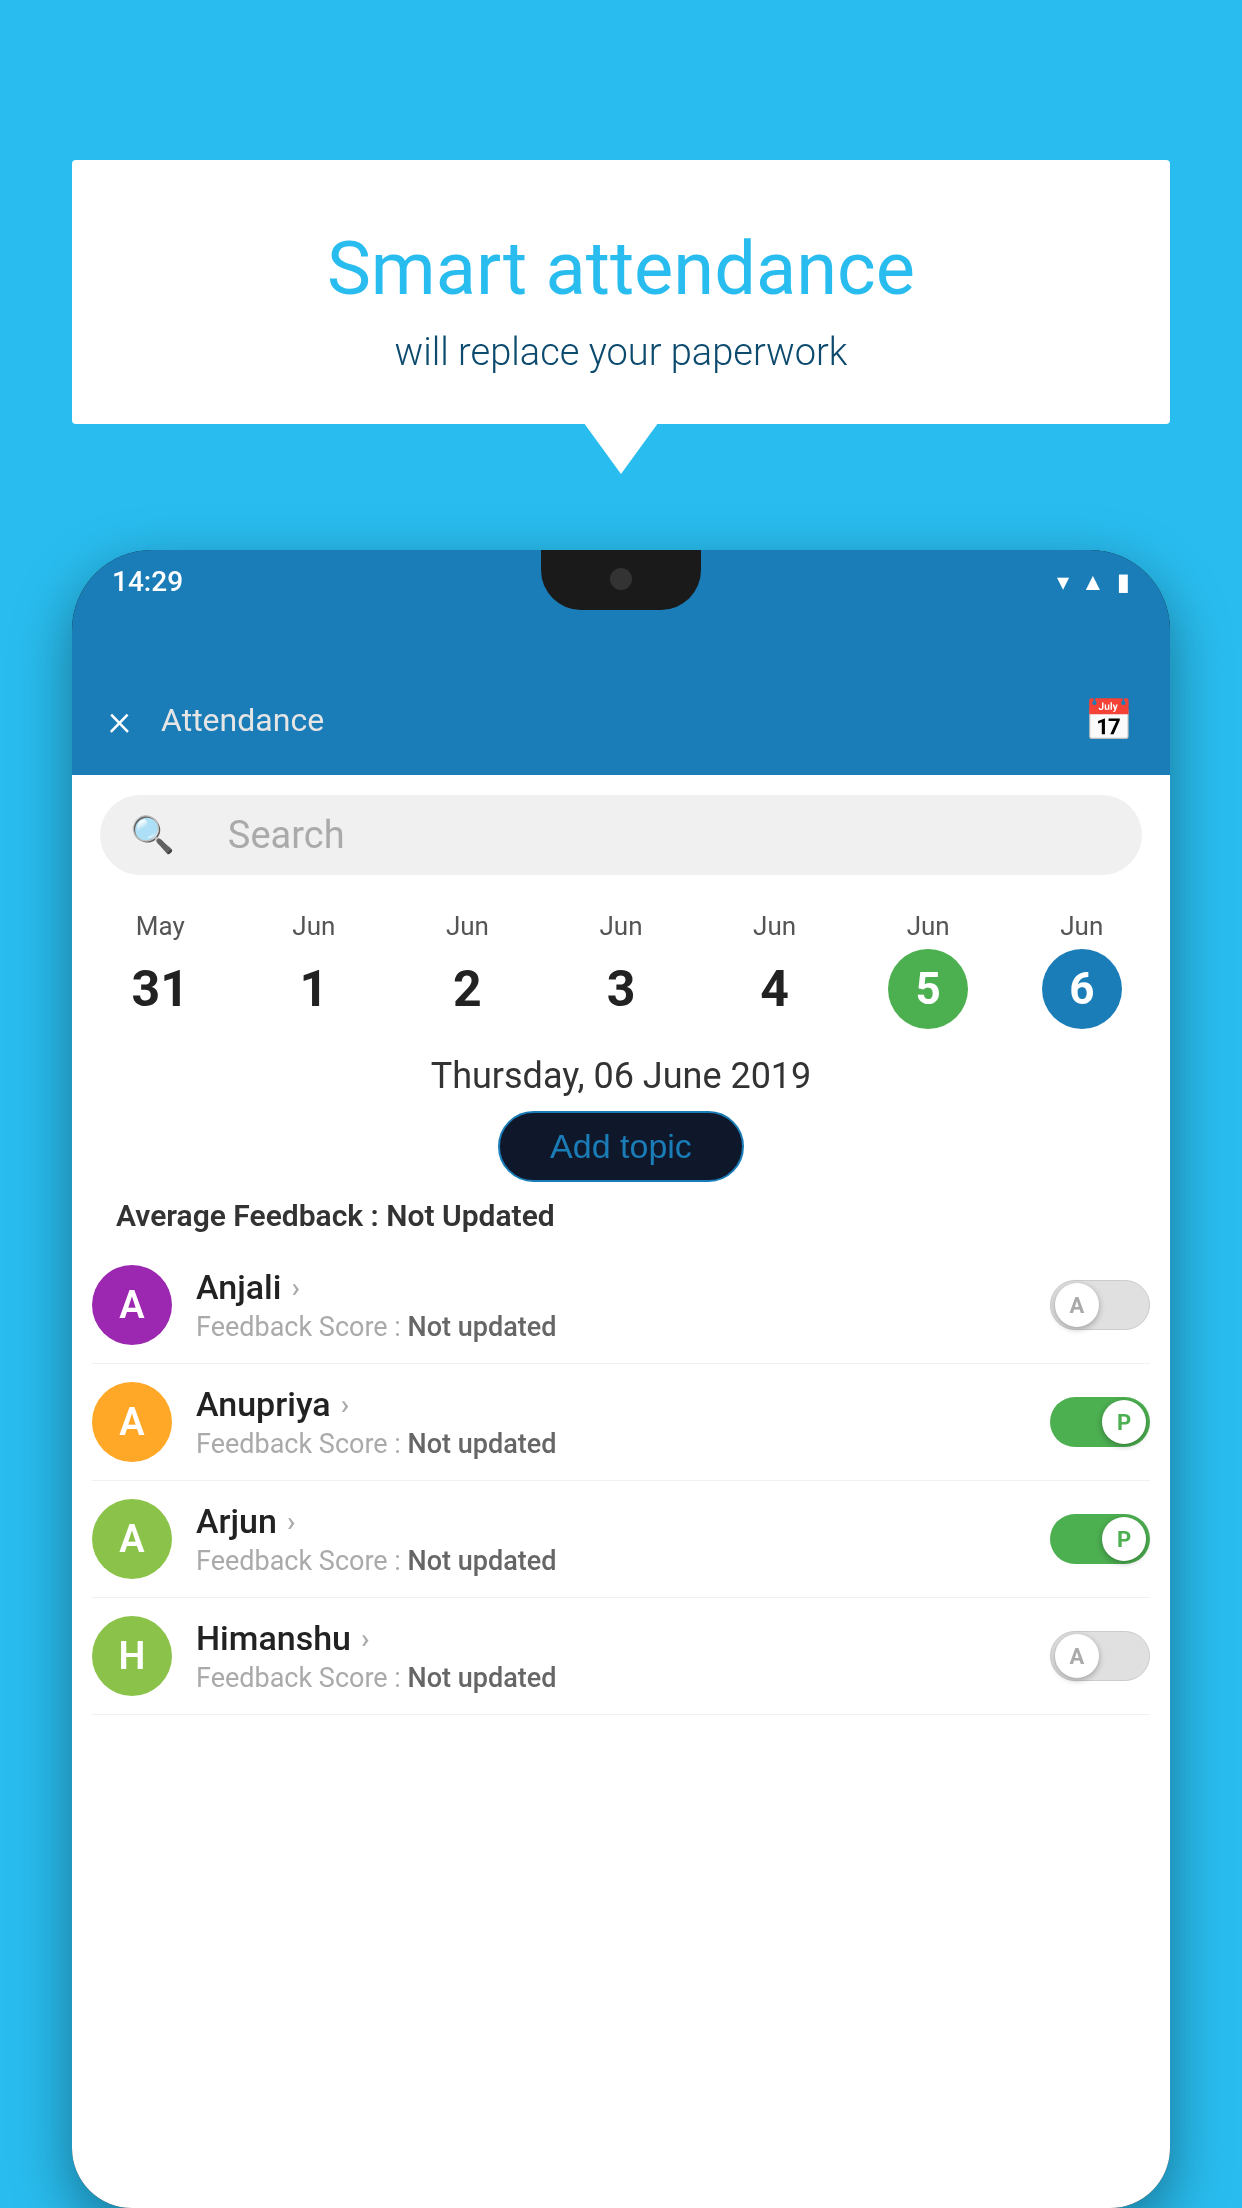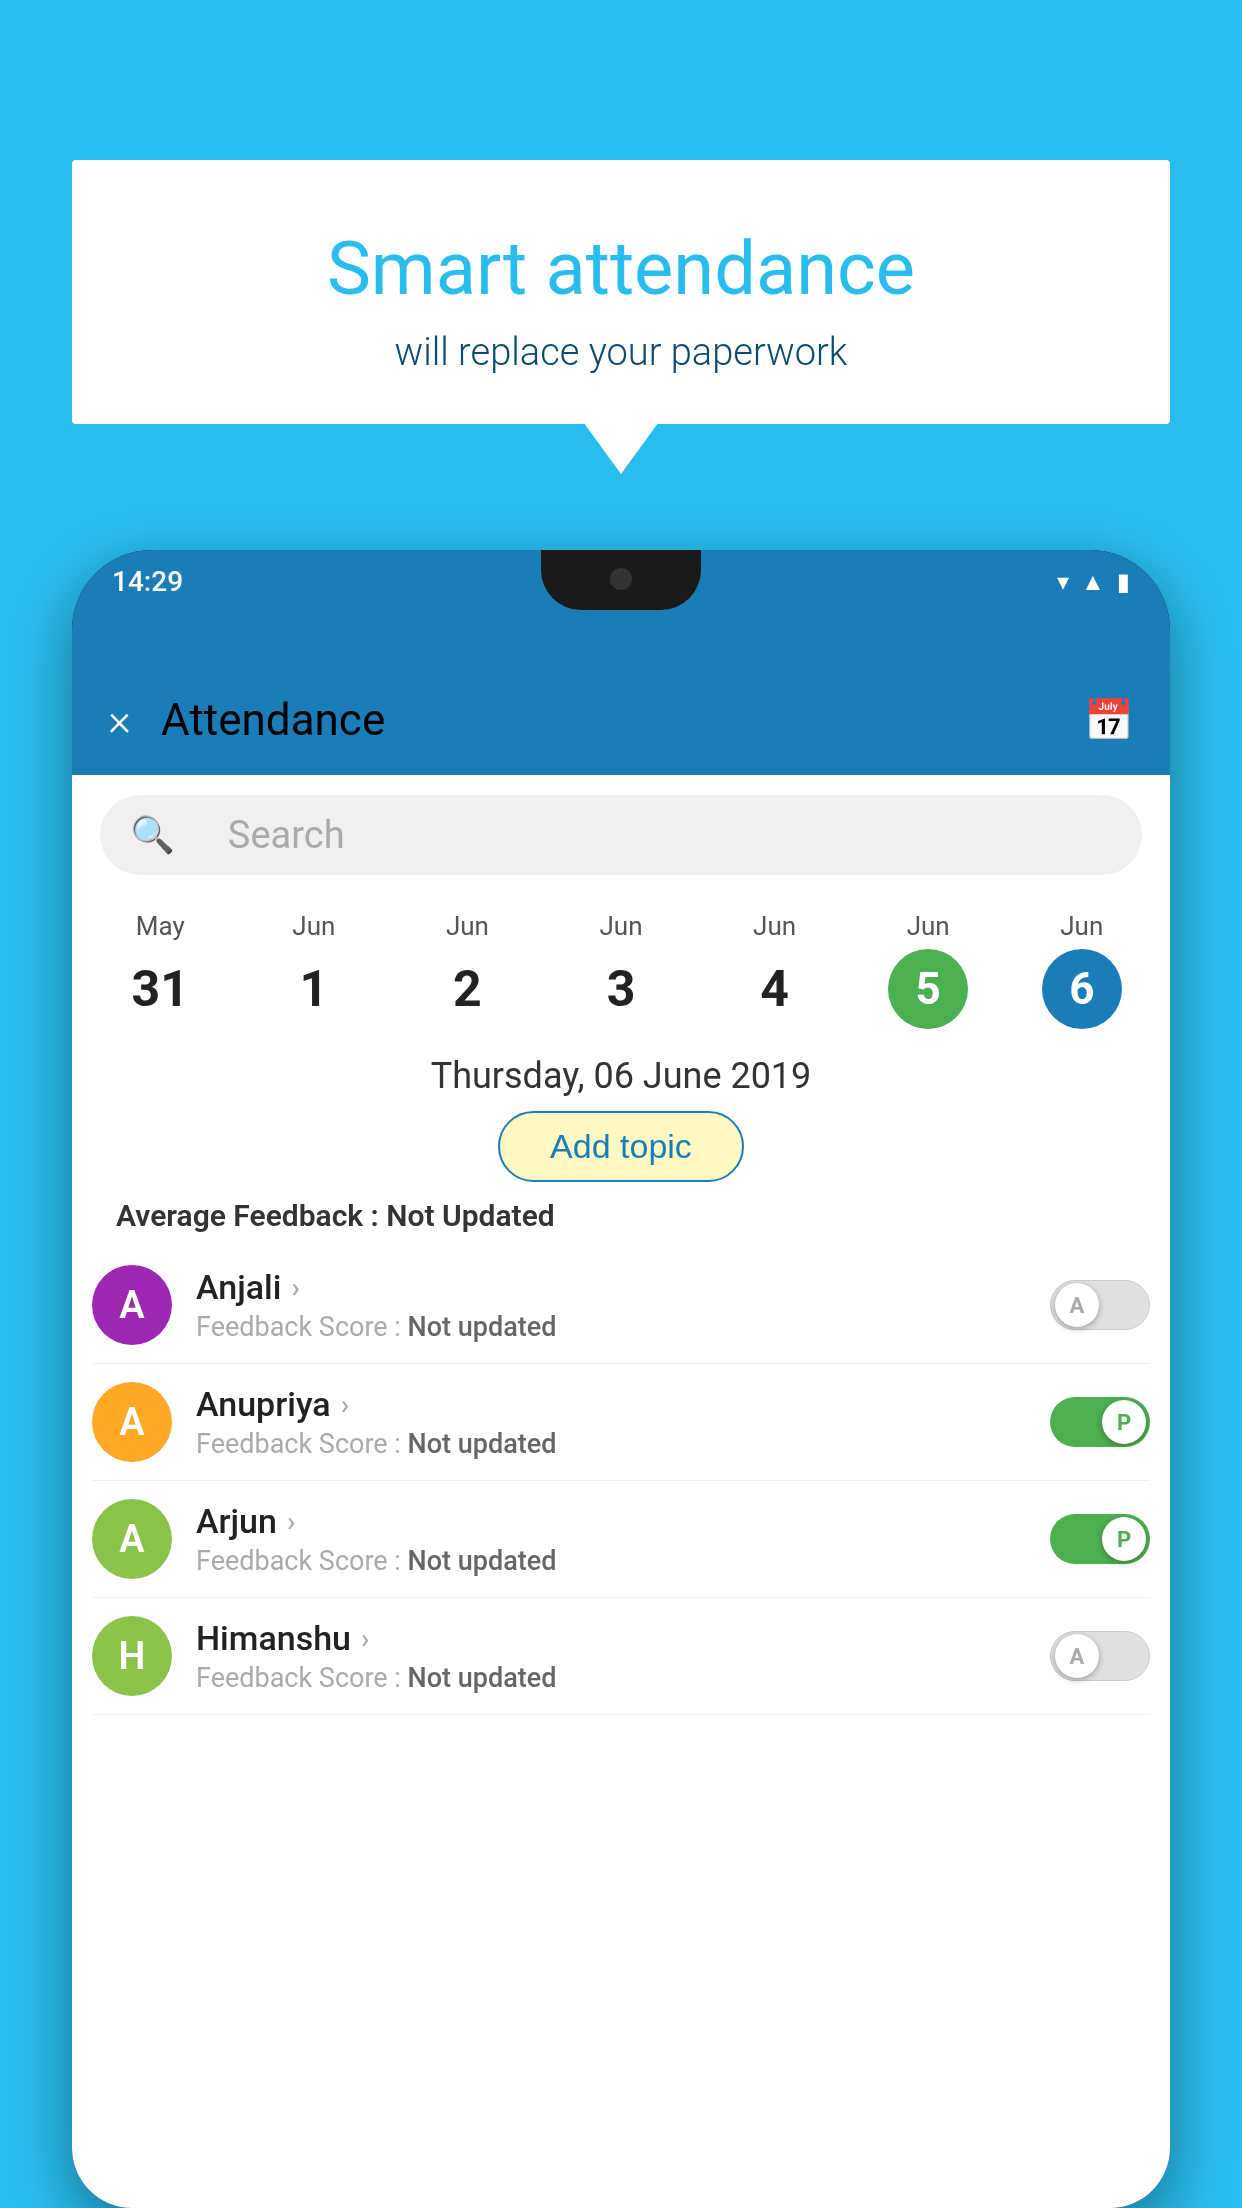--- a/index.html
+++ b/index.html
@@ -126,22 +126,22 @@
       padding: 0 36px;
     }
     .app-bar-close {
       color: white;
       font-size: 44px;
       font-weight: 300;
       cursor: pointer;
       margin-right: 30px;
     }
     .app-bar-title {
-      color: #000000;
-      font-size: 44px;
+      color: #e5e5e5;
+      font-size: 32px;
       font-weight: 400;
       flex: 1;
     }
     .app-bar-calendar {
       color: white;
       font-size: 40px;
     }
 
     
     .phone-content {
@@ -224,21 +224,21 @@
       font-weight: 400;
     }
 
     
     .add-topic-btn {
       display: block;
       margin: 0 auto 16px;
       border: 2px solid #1B7DB8;
       border-radius: 50px;
       padding: 14px 50px;
-      background: #fef9c3;
+      background: #0f172a;
       color: #1B7DB8;
       font-size: 34px;
       cursor: pointer;
       width: fit-content;
     }
 
     
     .avg-feedback {
       font-size: 30px;
       color: #999;

